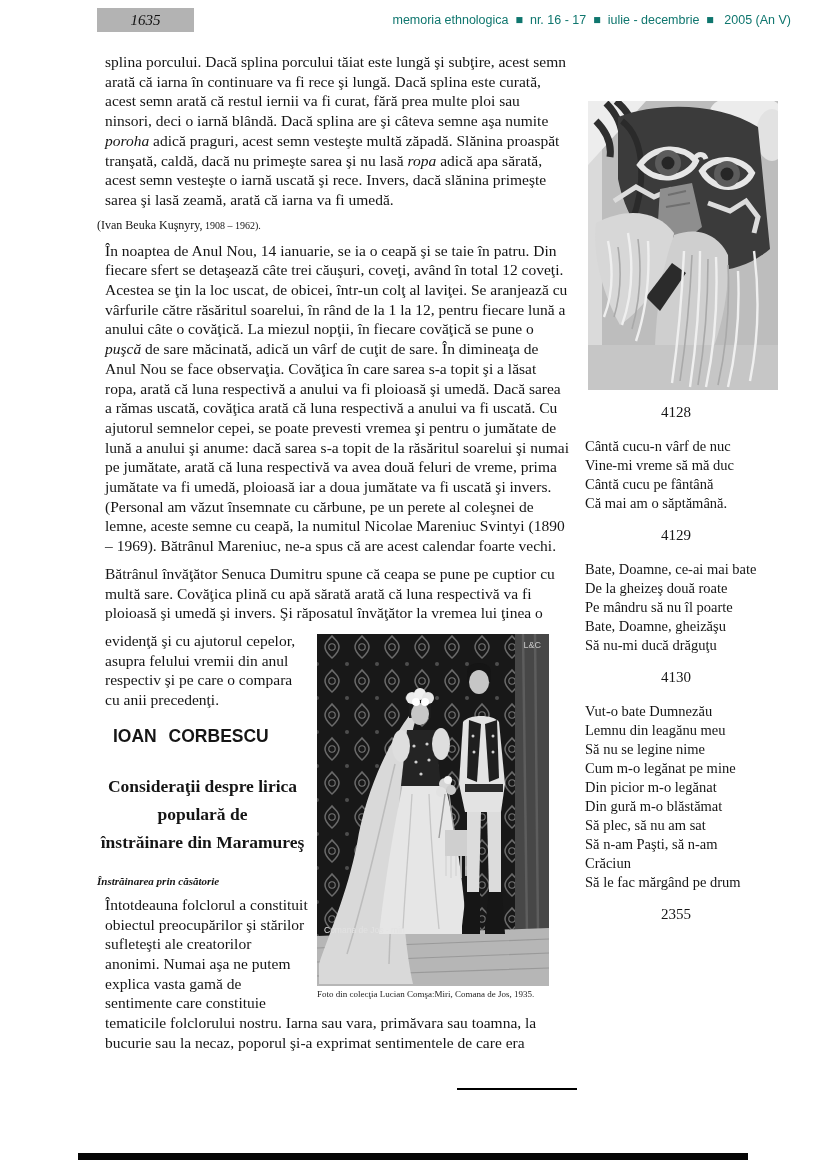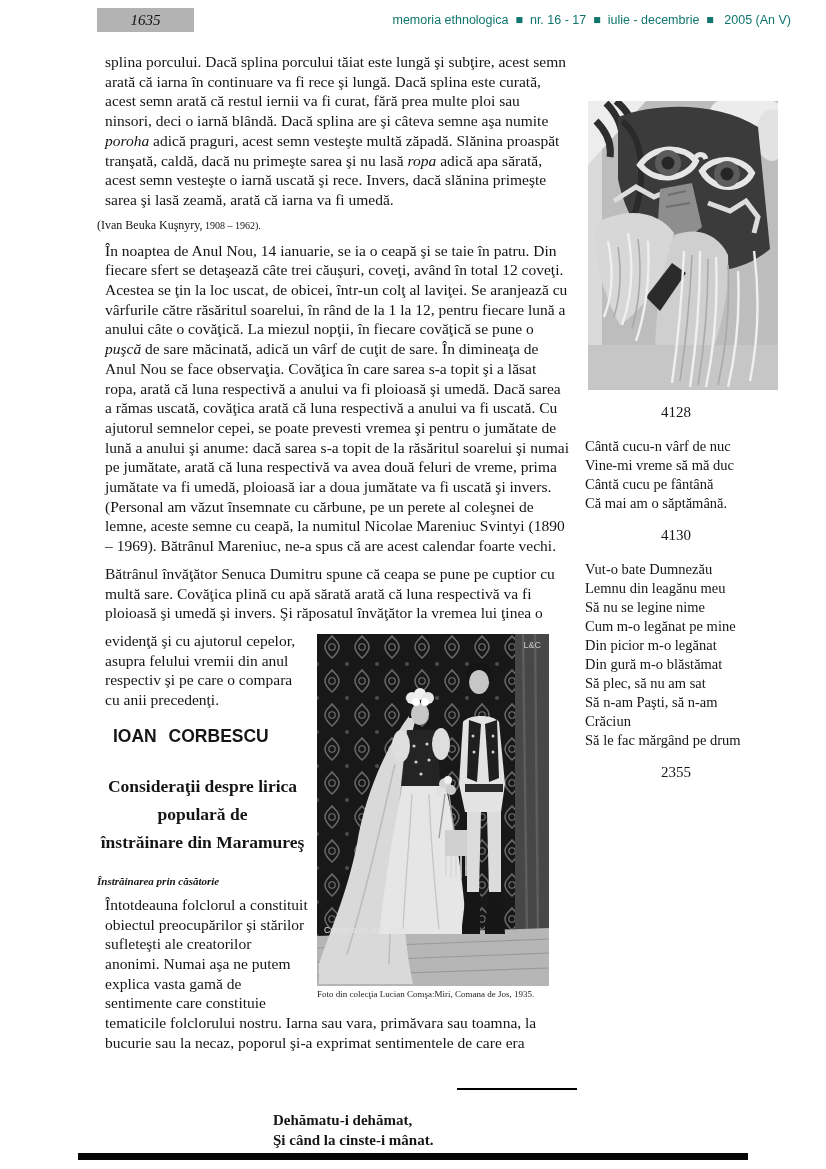--- a/index.html
+++ b/index.html
@@ -142,22 +142,20 @@
   <h1 class="title">Consideraţii despre lirica
 populară de
 înstrăinare din Maramureş</h1>
 
   <h3 class="subtitle">Înstrăinarea prin căsătorie</h3>
 
   <p class="body">Întotdeauna folclorul a constituit obiectul preocupărilor şi stărilor sufleteşti ale creatorilor anonimi. Numai aşa ne putem explica vasta gamă de sentimente care constituie tematicile folclorului nostru. Iarna sau vara, primăvara sau toamna, la bucurie sau la necaz, poporul şi-a exprimat sentimentele de care era</p>
 
   <div class="ruleline"></div>
 
-  <div class="epigraph">Dehămatu-i dehămat,
-Şi când la cinste-i mânat.</div>
 </div>
 
 <div class="rightcol">
 
   <svg class="maskphoto" viewBox="0 0 190 289" xmlns="http://www.w3.org/2000/svg">
     <rect width="190" height="289" fill="#bdbdbd"></rect>
     <rect x="0" y="0" width="14" height="289" fill="#dadada"></rect>
     <polygon points="0,0 58,0 0,64" fill="#ededed"></polygon>
     <path d="M18 2 C30 14 36 30 34 46 M28 0 C40 10 48 24 46 40 M8 20 C18 30 24 42 22 56" stroke="#2e2e2e" stroke-width="7" fill="none"></path>
     <ellipse cx="158" cy="10" rx="36" ry="16" fill="#ececec"></ellipse>
@@ -187,20 +185,28 @@
     <path d="M20 140 C26 170 24 196 16 216 M40 132 C46 166 44 196 34 224 M60 140 C62 176 58 210 48 240 M96 150 C94 196 90 240 84 282 M112 150 C112 200 108 246 102 286 M128 156 C130 202 126 248 118 286 M150 170 C152 210 148 252 140 286 M166 150 C172 196 170 240 162 280" stroke="#efefef" stroke-width="2.4" fill="none"></path>
     <path d="M30 146 C34 172 32 196 26 216 M50 138 C54 170 52 200 44 228 M104 154 C102 198 98 240 92 280 M120 158 C120 204 116 248 110 284 M140 164 C142 206 138 248 130 284" stroke="#a9a9a9" stroke-width="1.6" fill="none"></path>
   </svg>
 
   <div>
     <div class="poem-number">4128</div>
     <div class="poem-lines">Cântă cucu-n vârf de nuc
 Vine-mi vreme să mă duc
 Cântă cucu pe fântână
 Că mai am o săptămână.</div>
+  </div>
+  <div>
+    <div class="poem-number">4129</div>
+    <div class="poem-lines">Bate, Doamne, ce-ai mai bate
+De la gheizeş două roate
+Pe mândru să nu îl poarte
+Bate, Doamne, gheizăşu
+Să nu-mi ducă drăguţu</div>
   </div>
   <div>
     <div class="poem-number">4130</div>
     <div class="poem-lines">Vut-o bate Dumnezău
 Lemnu din leagănu meu
 Să nu se legine nime
 Cum m-o legănat pe mine
 Din picior m-o legănat
 Din gură m-o blăstămat
 Să plec, să nu am sat

